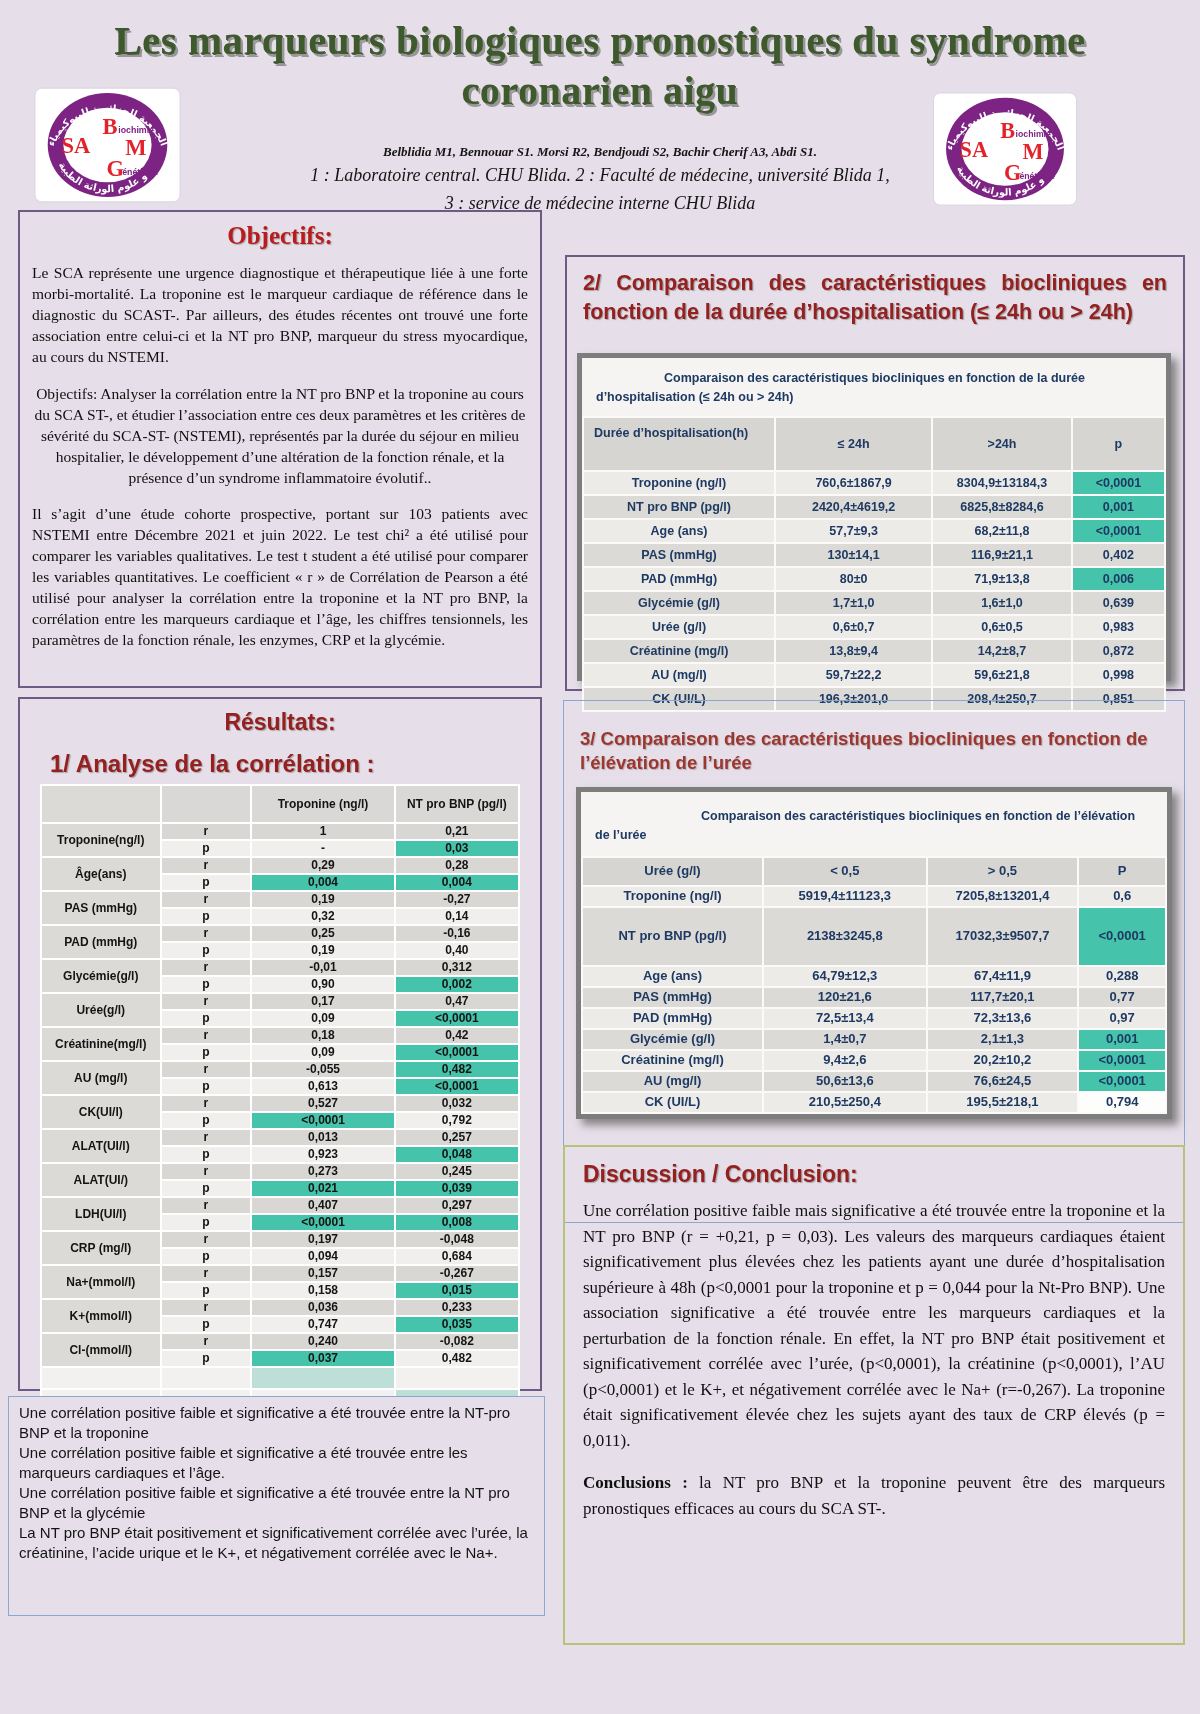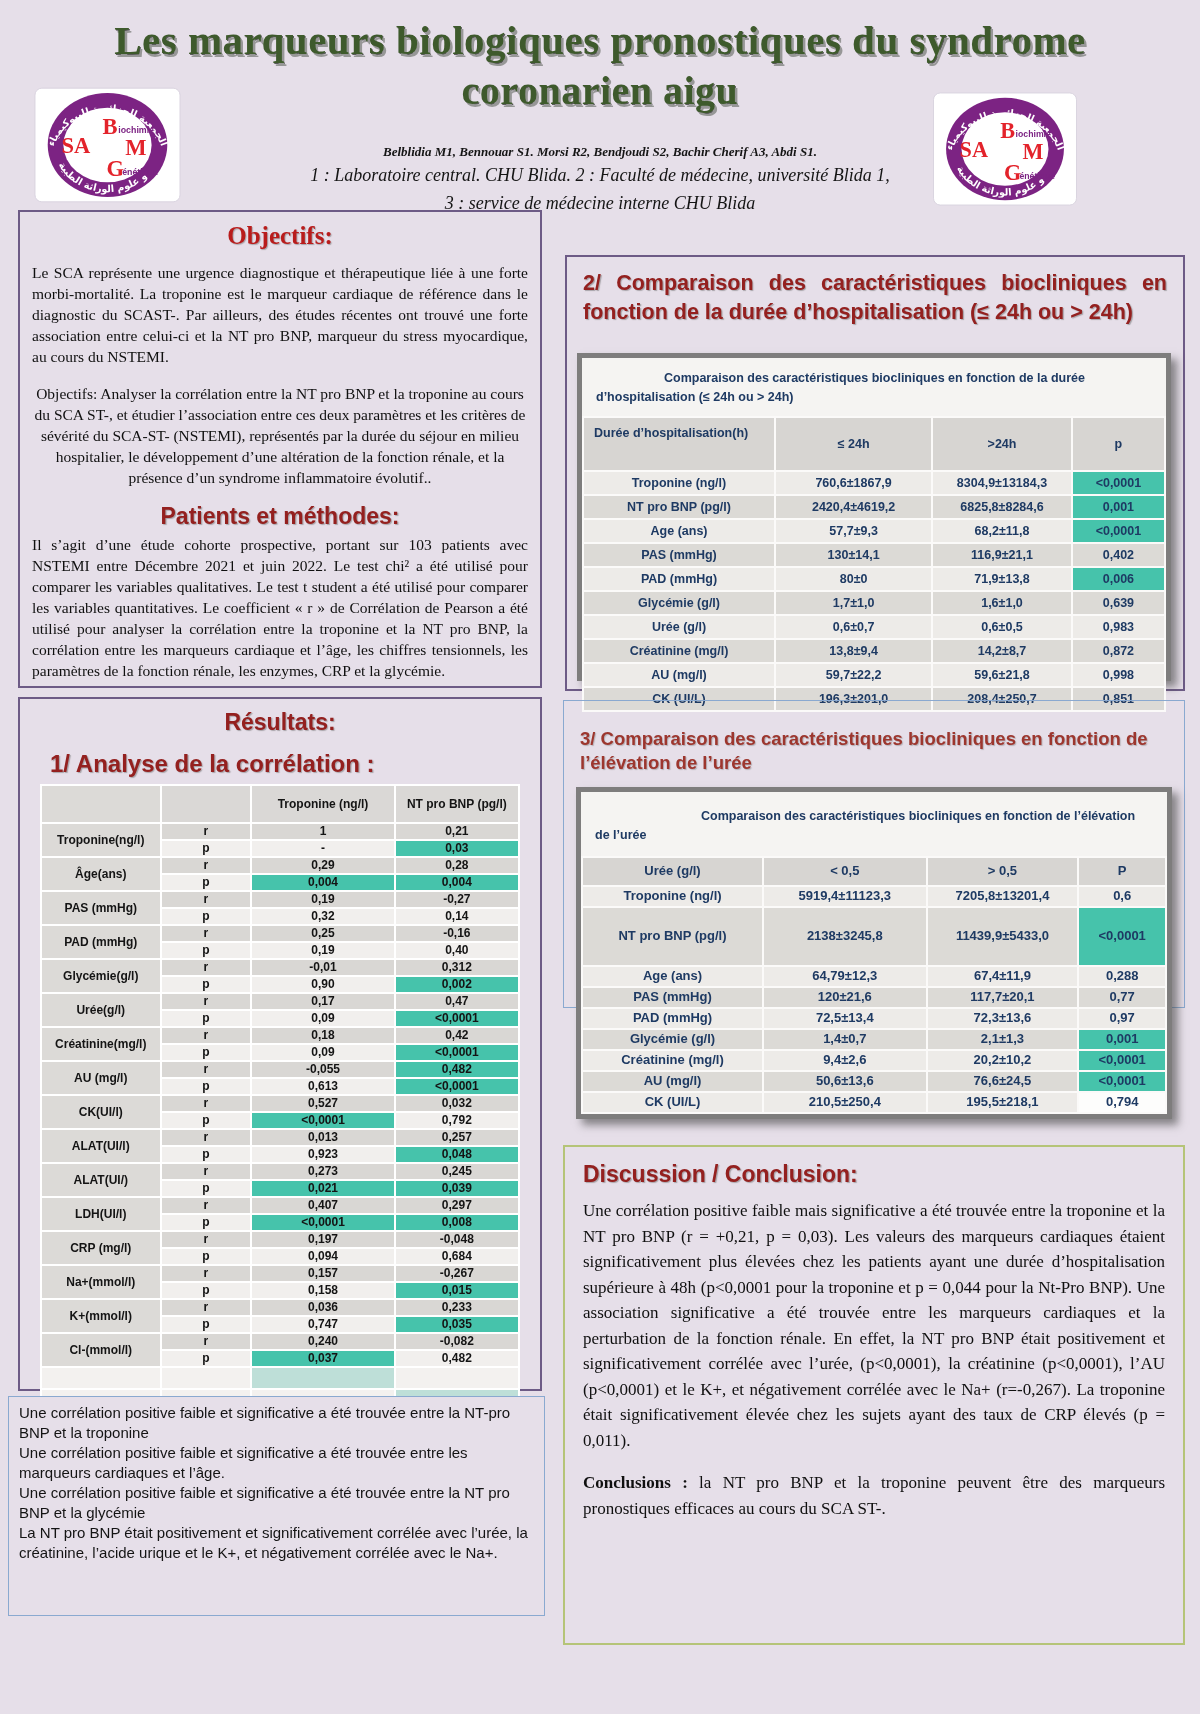--- a/index.html
+++ b/index.html
@@ -69,21 +69,21 @@
               padding:11px 14px 9px 14px;text-indent:68px;text-align:left;}
   .t2 td,.t3 td{font:bold 12.5px/14px "Liberation Sans",sans-serif;color:#1e3a63;
                 border:2px solid #fbfaf9;text-align:center;padding:4px 3px;vertical-align:middle;}
   .t2 tbody tr:nth-child(odd)  td{background:#dcdad6;}
   .t2 tbody tr:nth-child(even) td{background:#edebe8;}
   .t2 tbody tr:first-child td{background:#d7d5d2;height:40px;}
   .t2 td.hl{background:#46c3ab !important;}
   .t2 td.lbl{text-align:center;margin-left:48px;}
   .t2 tbody tr:first-child td.lbl{text-align:left;padding-left:10px;vertical-align:top;padding-top:8px;}
 
-  #sec3{left:563px;top:700px;width:622px;height:308px;border:1px solid #8aa9d0;padding-top:26px;}
+  #sec3{left:563px;top:700px;width:622px;height:523px;border:1px solid #8aa9d0;padding-top:26px;}
   #sec3-heading{font-size:18.5px;line-height:1.3;color:#9d362e;padding:0 16px;text-align:left;
                 font-weight:bold;font-family:"Liberation Sans",sans-serif;
                 text-shadow:1px 1px 1px rgba(90,90,90,.35);}
   #t3-panel{margin:12px 12px 0 12px;}
   .t3cap{text-indent:106px;padding:15px 14px 11px 14px;}
   .t3 td{font-size:13px;padding:2.5px 3px;}
   .t3 tbody tr:nth-child(odd)  td{background:#dcdad6;}
   .t3 tbody tr:nth-child(even) td{background:#edebe8;}
   .t3 tbody tr:first-child td{background:#d7d5d2;height:22px;}
   .t3 td.hl{background:#46c3ab !important;}
@@ -143,21 +143,20 @@
   <div class="abs" id="authors-block">
     <div class="auth-line first">Belblidia M1, Bennouar S1. Morsi R2,  Bendjoudi S2, Bachir Cherif A3, Abdi S1.</div>
     <div class="auth-line">1 : Laboratoire central. CHU Blida. 2 : Faculté de médecine, université Blida 1,</div>
     <div class="auth-line">3 : service de médecine interne CHU Blida</div>
   </div>
 
   <div class="abs panel" id="objectifs">
     <div id="obj-heading">Objectifs:</div>
     <p class="serif-just" id="obj-para1">Le SCA représente une urgence diagnostique et thérapeutique liée à une forte morbi-mortalité. La troponine est le marqueur cardiaque de référence dans le diagnostic du SCAST-. Par ailleurs, des études récentes ont trouvé une forte association entre celui-ci et la NT pro BNP, marqueur du stress myocardique, au cours du NSTEMI.</p>
     <p class="serif-center" id="obj-para2">Objectifs: Analyser la corrélation entre la NT pro BNP et la troponine au cours du SCA ST-, et étudier l’association entre ces deux paramètres et les critères de sévérité du SCA-ST- (NSTEMI), représentés par la durée du séjour en milieu hospitalier, le développement d’une altération de la fonction rénale, et la présence d’un syndrome inflammatoire évolutif..</p>
-    <div class="red-h" id="pm-heading">Patients et méthodes:</div>
     <p class="serif-just" id="pm-para">Il s’agit d’une étude cohorte prospective, portant sur 103 patients avec NSTEMI entre Décembre 2021 et juin 2022. Le test chi² a été utilisé pour comparer les variables qualitatives. Le test t student a été utilisé pour comparer les variables quantitatives. Le coefficient « r » de Corrélation de Pearson a été utilisé pour analyser la corrélation entre la troponine et la NT pro BNP, la corrélation entre les marqueurs cardiaque et l’âge, les chiffres tensionnels, les paramètres de la fonction rénale, les enzymes, CRP et la glycémie.</p>
   </div>
 
   <div class="abs panel" id="resultats">
     <div class="red-h" id="res-heading">Résultats:</div>
     <div class="red-h" id="res-sub">1/ Analyse de la corrélation :</div>
     <table class="t1">
       <colgroup>
           <col style="width:25%">
           <col style="width:19%">
@@ -473,21 +472,21 @@
             </tr>
             <tr>
               <td class="lbl">Troponine (ng/l)</td>
               <td>5919,4±11123,3</td>
               <td>7205,8±13201,4</td>
               <td>0,6</td>
             </tr>
             <tr>
               <td class="lbl tall">NT pro BNP (pg/l)</td>
               <td>2138±3245,8</td>
-              <td>11439,9±5433,0</td>
+              <td>17032,3±9507,7</td>
               <td class="hl">&lt;0,0001</td>
             </tr>
             <tr>
               <td class="lbl">Age (ans)</td>
               <td>64,79±12,3</td>
               <td>67,4±11,9</td>
               <td>0,288</td>
             </tr>
             <tr>
               <td class="lbl">PAS (mmHg)</td>

